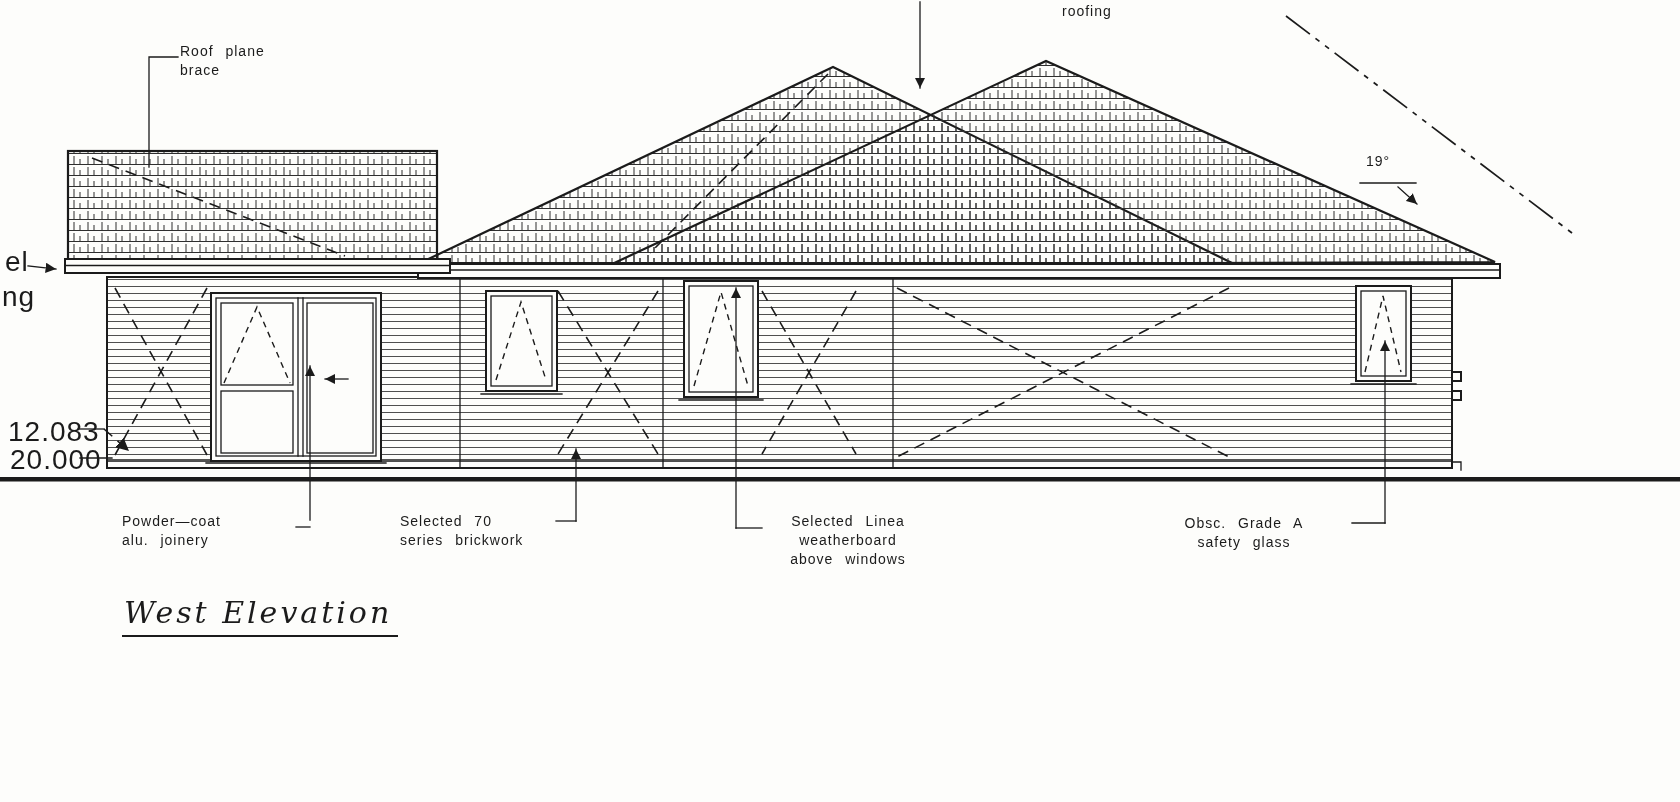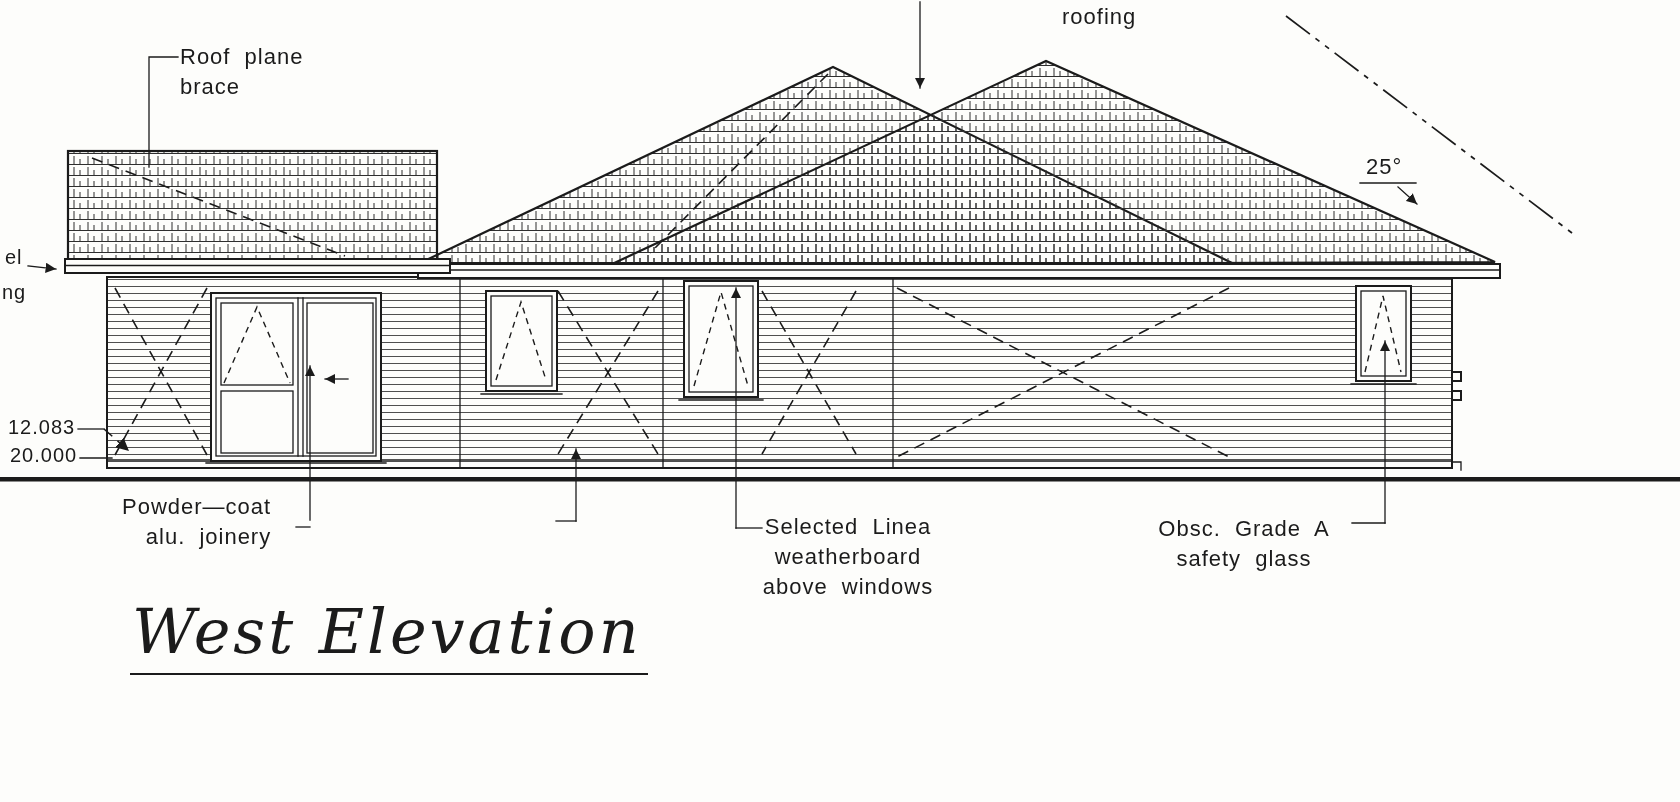--- a/index.html
+++ b/index.html
@@ -18,34 +18,34 @@
   .fill-shingle { fill:url(#shingle); stroke:var(--ink); stroke-width:2.2; }
   .fill-siding  { fill:url(#siding);  stroke:var(--ink); stroke-width:2; }
   .white { fill:var(--paper); stroke:var(--ink); stroke-width:2; }
   .solid { fill:var(--ink); stroke:none; }
   .ah { fill:var(--ink); }
 
   
   .lbl {
     position:absolute;
     color:var(--ink);
-    font-size:22px;
+    font-size:14px;
     letter-spacing:1px;
     word-spacing:7px;
     line-height:1.36;
     white-space:pre-line;
   }
-  .frag { position:absolute; color:var(--ink); font-size:20px; letter-spacing:1px; }
+  .frag { position:absolute; color:var(--ink); font-size:28px; letter-spacing:1px; }
   .title {
     position:absolute;
-    left:130px; top:595px;
+    left:122px; top:595px;
     color:var(--ink);
     font-family:"DejaVu Serif", serif;
     font-style:italic;
-    font-size:62px;
+    font-size:30px;
     letter-spacing:3px;
     padding:0 6px 5px 2px;
     border-bottom:2px solid var(--ink);
   }
 </style>
 </head>
 <body>
 
 <div id="stage">
 
@@ -147,33 +147,35 @@
     </g>
 
     <rect class="solid" x="0" y="477" width="1680" height="4.5"></rect>
   </svg>
 
   <div class="lbl" style="left:180px; top:42px; width:158px; text-align:left;">Roof plane
 brace</div>
 
   <div class="lbl" style="left:1062px; top:2px;">roofing</div>
 
-  <div class="lbl" style="left:1366px; top:152px;">25°</div>
+  <div class="lbl" style="left:1366px; top:152px;">19°</div>
 
   <div class="frag" style="left:5px; top:246px;">el</div>
 
   <div class="frag" style="left:2px; top:281px;text-align:center;">ng</div>
 
   <div class="frag" style="left:8px; top:416px;">12.083</div>
 
   <div class="frag" style="left:10px; top:444px;">20.000</div>
 
-  <div class="lbl" style="left:122px; top:492px;text-align:right;">Powder—coat
+  <div class="lbl" style="left:122px; top:512px;">Powder—coat
 alu. joinery</div>
 
+  <div class="lbl" style="left:400px; top:512px;">Selected 70
+series brickwork</div>
 
   <div class="lbl" style="left:1138px; top:514px; width:212px; text-align:center;">Obsc. Grade A
 safety glass</div>
 
   <div class="lbl" style="left:742px; top:512px; width:212px; text-align:center;">Selected Linea
 weatherboard
 above windows</div>
 
   <div class="title">West Elevation</div>
 </div>

